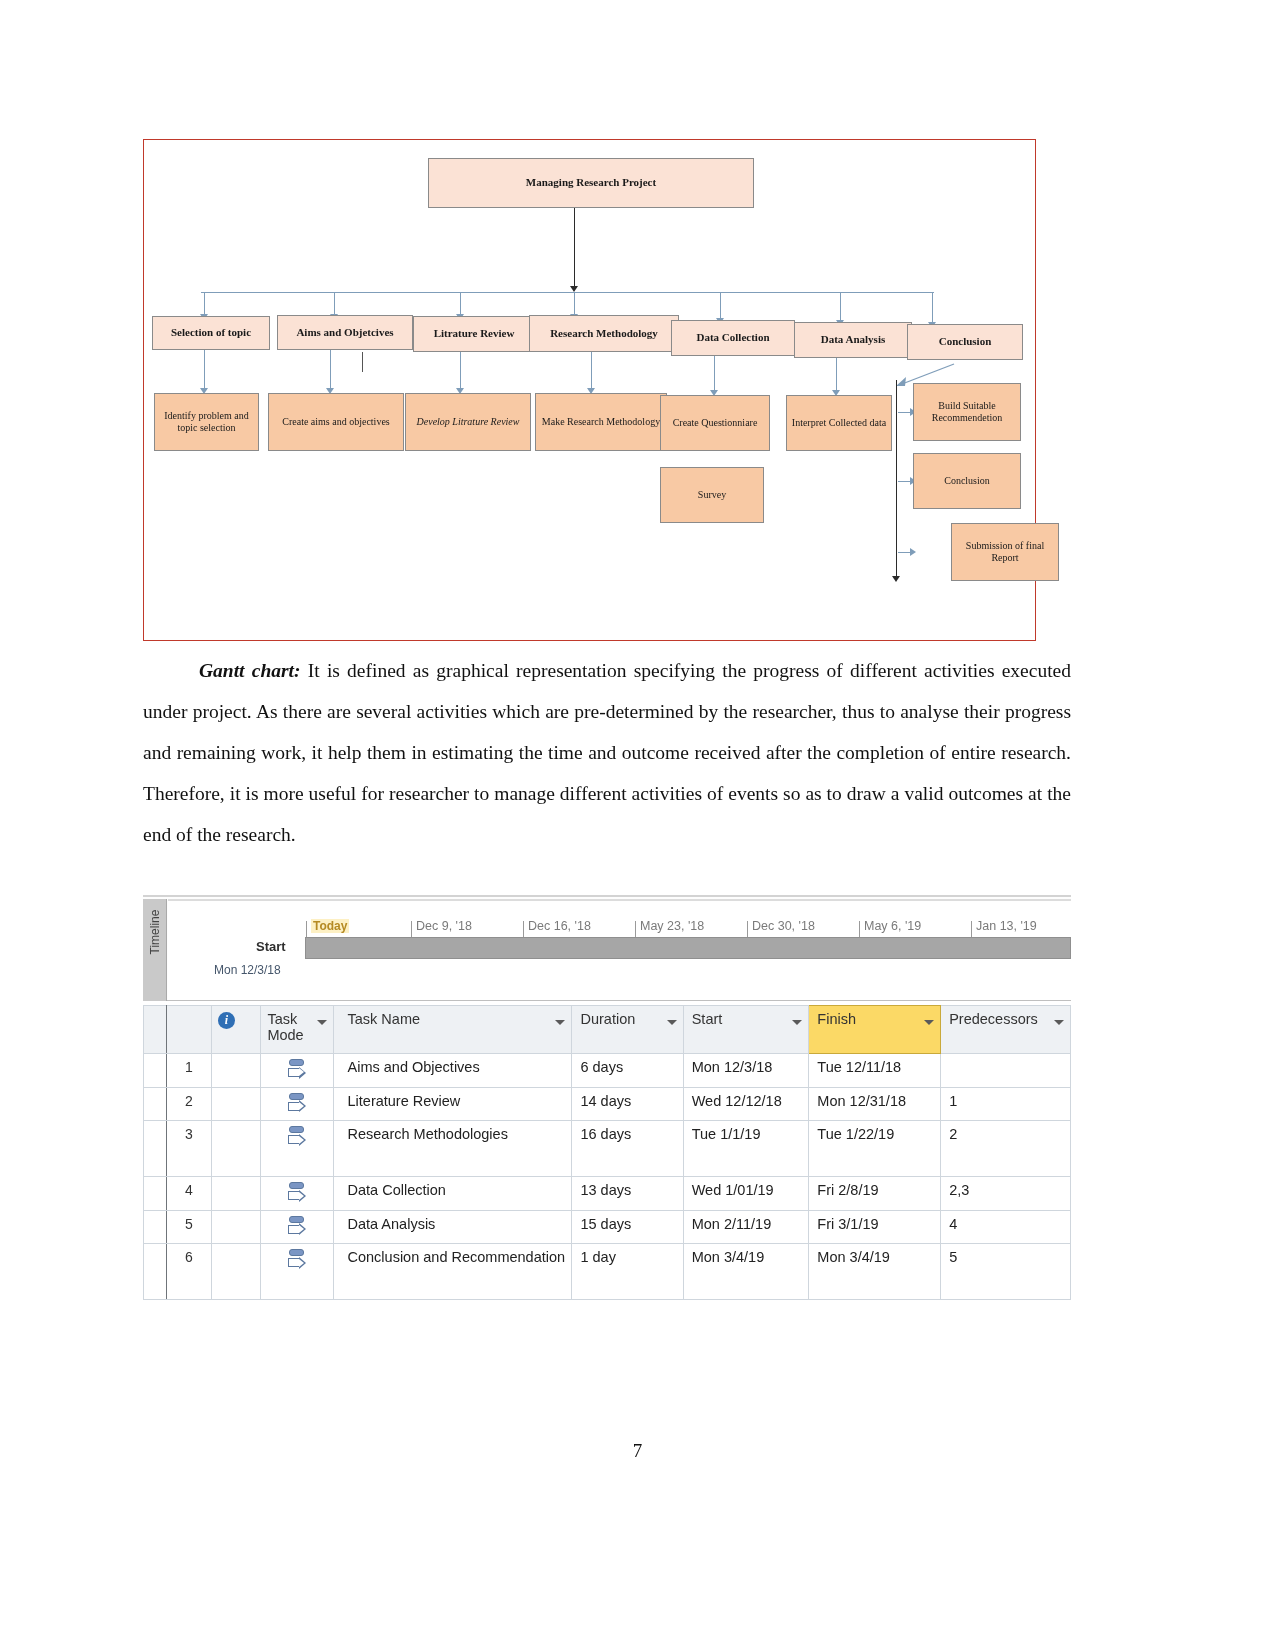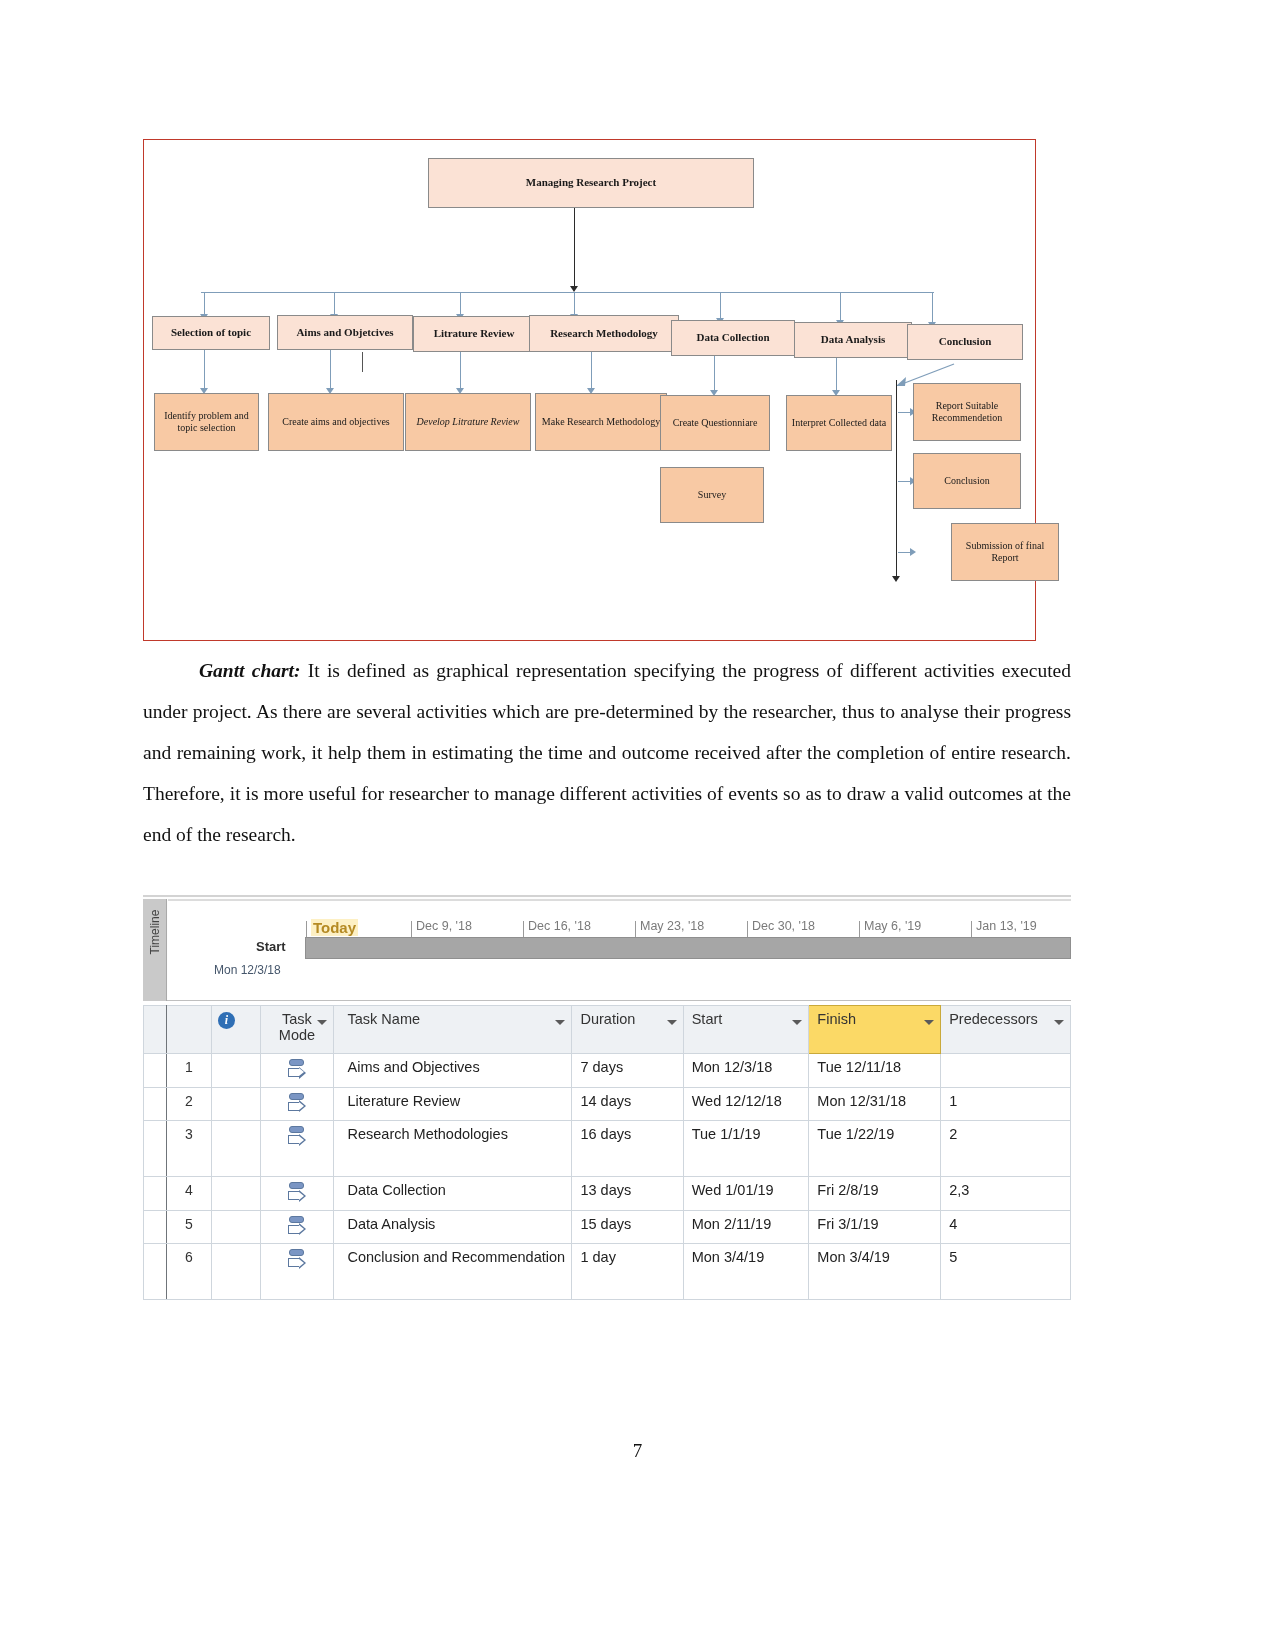--- a/index.html
+++ b/index.html
@@ -160,21 +160,21 @@
   .tl-tick-label {
     position: absolute;
     top: 18px;
     font-size: 12.5px;
     color: #7a7a7a;
     white-space: nowrap;
   }
   .tl-today {
     position: absolute;
     top: 18px;
-    font-size: 15px;
+    font-size: 12px;
     font-weight: bold;
     color: #b58a23;
     background: #fdf0c4;
     padding: 0 2px;
     white-space: nowrap;
   }
   .tl-startlabel {
     position: absolute;
     top: 38px;
     font-size: 13px;
@@ -404,21 +404,21 @@
     <div class="arrowdown dark" style="left:748px; top:436px;"></div>
 
     <div class="hline" style="left:754px; top:272px; width:14px;"></div>
     <div class="arrowright" style="left:766px; top:268px;"></div>
     <div class="hline" style="left:754px; top:341px; width:14px;"></div>
     <div class="arrowright" style="left:766px; top:337px;"></div>
     <div class="hline" style="left:754px; top:412px; width:14px;"></div>
     <div class="arrowright" style="left:766px; top:408px;"></div>
 
     <div class="node lvl3" style="left:769px; top:243px; width:108px; height:58px;">
-      <span>Report Suitable Recommendetion</span>
+      <span>Build Suitable Recommendetion</span>
     </div>
     <div class="node lvl3" style="left:769px; top:313px; width:108px; height:56px;">
       <span>Conclusion</span>
     </div>
     <div class="node lvl3" style="left:769px; top:383px; width:108px; height:58px;margin-left:38px;">
       <span>Submission of final Report</span>
     </div>
   </div>
 
   <div class="body-text">
@@ -463,21 +463,21 @@
     </div>
 
     <table class="tbl">
       <thead>
         <tr class="hdr-row">
           <th class="gutter-col"></th>
           <th class="c-id"></th>
           <th class="c-ind">
             <span class="info-icon">i</span>
           </th>
-          <th class="c-mode" style="text-align:center;">
+          <th class="c-mode" style="text-align:left;">
             <span>Task Mode</span>
             <span class="drop"></span>
           </th>
           <th class="c-name">
             <span>Task Name</span>
             <span class="drop"></span>
           </th>
           <th class="c-dur">
             <span>Duration</span>
             <span class="drop"></span>
@@ -499,21 +499,21 @@
       <tbody>
 
         <tr>
           <td class="gutter-col"></td>
           <td class="c-id">1</td>
           <td class="c-ind"></td>
           <td class="c-mode">
             <span class="mode-icon"><i class="cap"></i><i class="arrow"></i></span>
           </td>
           <td class="c-name">Aims and Objectives</td>
-          <td class="c-dur">7 days</td>
+          <td class="c-dur">6 days</td>
           <td class="c-start">Mon 12/3/18</td>
           <td class="c-fin">Tue 12/11/18</td>
           <td class="c-pred"></td>
         </tr>
 
         <tr>
           <td class="gutter-col"></td>
           <td class="c-id">2</td>
           <td class="c-ind"></td>
           <td class="c-mode">

